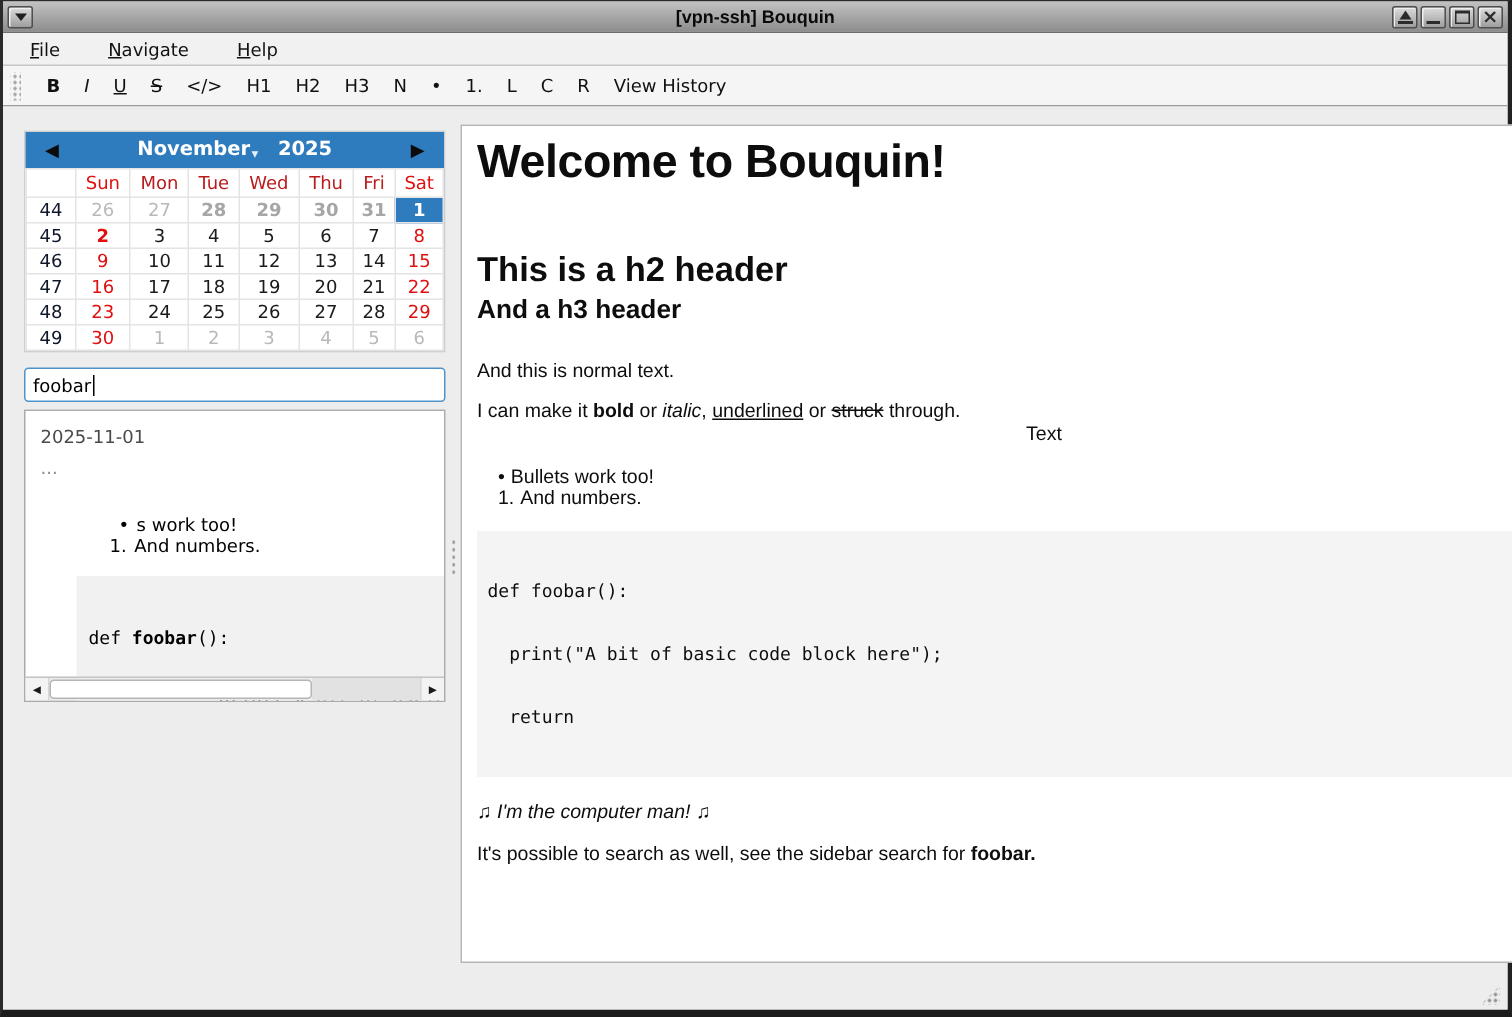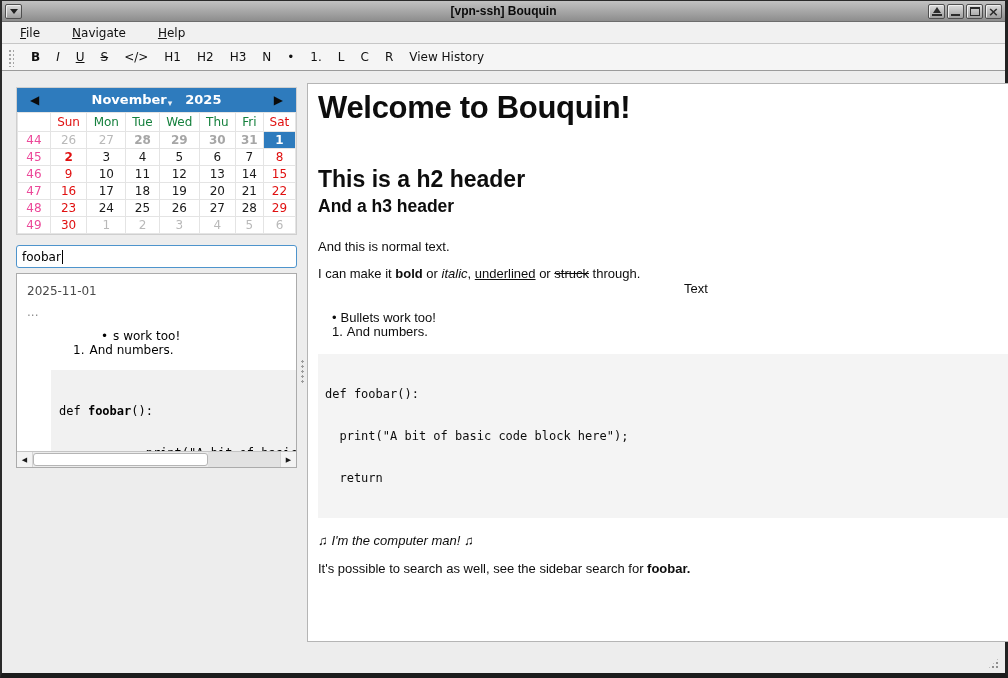--- a/index.html
+++ b/index.html
@@ -79,22 +79,22 @@
     font-weight:bold; font-size:13px;
   }
   .cal-arrow{ color:#0b0b0b; font-size:12px; padding:0 13px; line-height:24px; }
   .cal-title{ flex:1; text-align:center; }
   .cal-caret{ font-size:9px; color:#e9eff6; vertical-align:-2px; margin-left:1px; }
   .cal-year{ margin-left:13px; }
   .cal-table{ width:100%; border-collapse:collapse; font-size:12px; color:#1a1a1a; background:#fff; }
   .cal-table th, .cal-table td{
     border:1px solid #e4e4e4; text-align:center; height:17px; padding:0 2px; font-weight:normal;
   }
-  .cal-table th{ height:19px; color:#15803d; }
-  .cal-table .wnum{ width:33px; color:#ec4899; }
+  .cal-table th{ height:19px; color:#b91c1c; }
+  .cal-table .wnum{ width:33px; color:#0f172a; }
   .cal-table .we{ color:#e01010; }
   .cal-table .web{ color:#e01010; font-weight:bold; }
   .cal-table .out{ color:#b9b9b9; }
   .cal-table .outb{ color:#a6a6a6; font-weight:bold; }
   .cal-table .sel{ background:#2e7bbd; color:#fff; font-weight:bold; }
 
   
   .search-input{
     position:absolute; left:14px; top:174px; width:281px; height:23px;
     background:#fff; border:1px solid #4e94cc; border-radius:3px;
@@ -104,21 +104,21 @@
 
   
   .results{
     position:absolute; left:14px; top:202px; width:281px; height:195px;
     background:#fff; border:1px solid #ababab; font-size:12px; color:#000; overflow:hidden;
   }
   .res-date{ margin:10px 0 0 10px; color:#4a4a4a; }
   .res-ellipsis{ margin:7px 0 0 10px; color:#8d8d8d; }
   .res-li{ line-height:14px; }
   .res-li .mk{ margin-right:5px; }
-  .res-li-bullet{ margin-top:10px; padding-left:84px; }
+  .res-li-bullet{ margin-top:24px; padding-left:62px; }
   .res-li-num{ padding-left:56px; }
   .res-code{
     margin:13px 0 0 34px; background:#f1f1f1; padding:6px 2px 6px 8px;
     font-family:"DejaVu Sans Mono","Liberation Mono",monospace; font-size:12px; line-height:14px;
     white-space:pre; overflow:hidden;
   }
   .res-code b{ font-weight:bold; }
 
   
   .hscroll{

